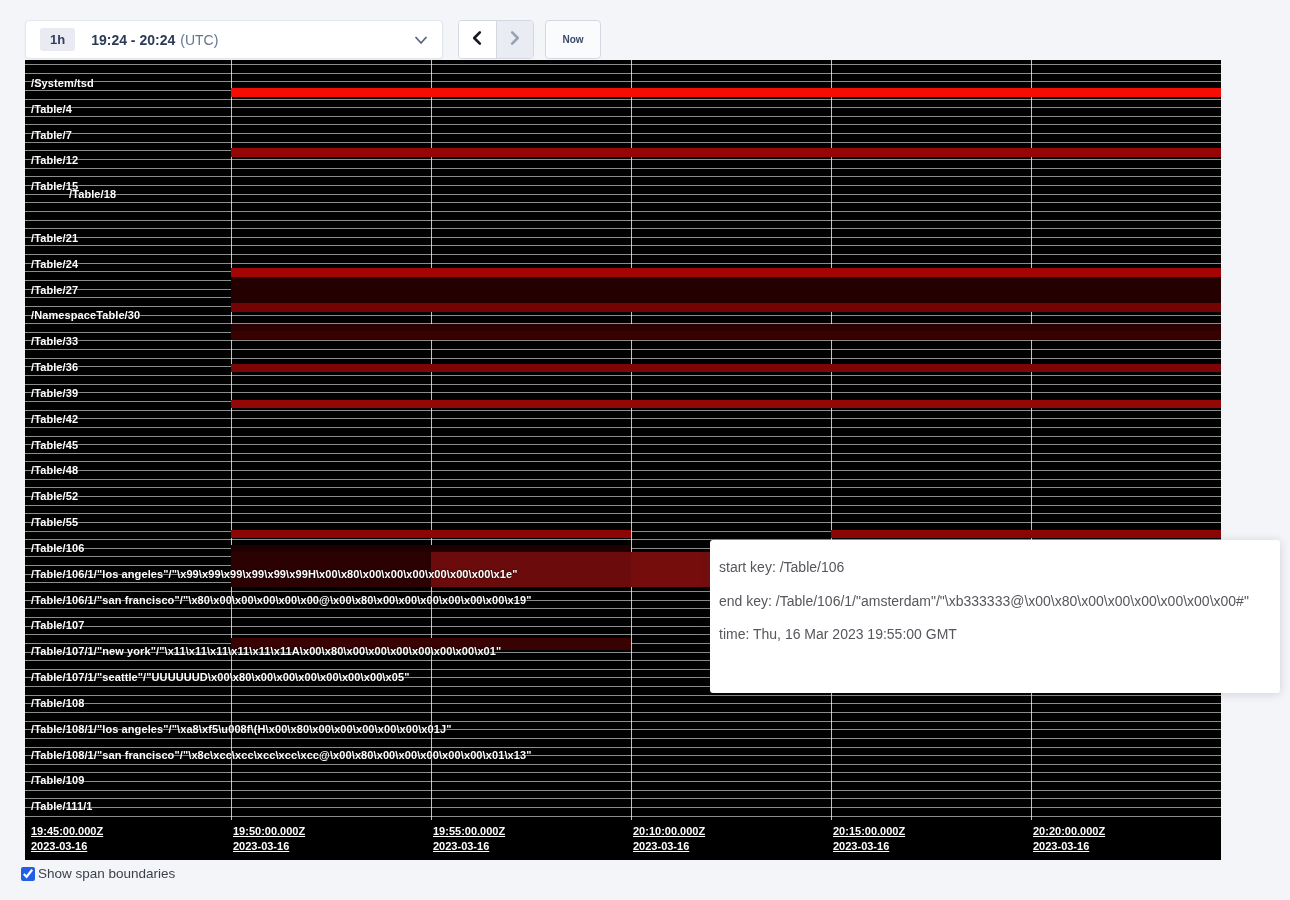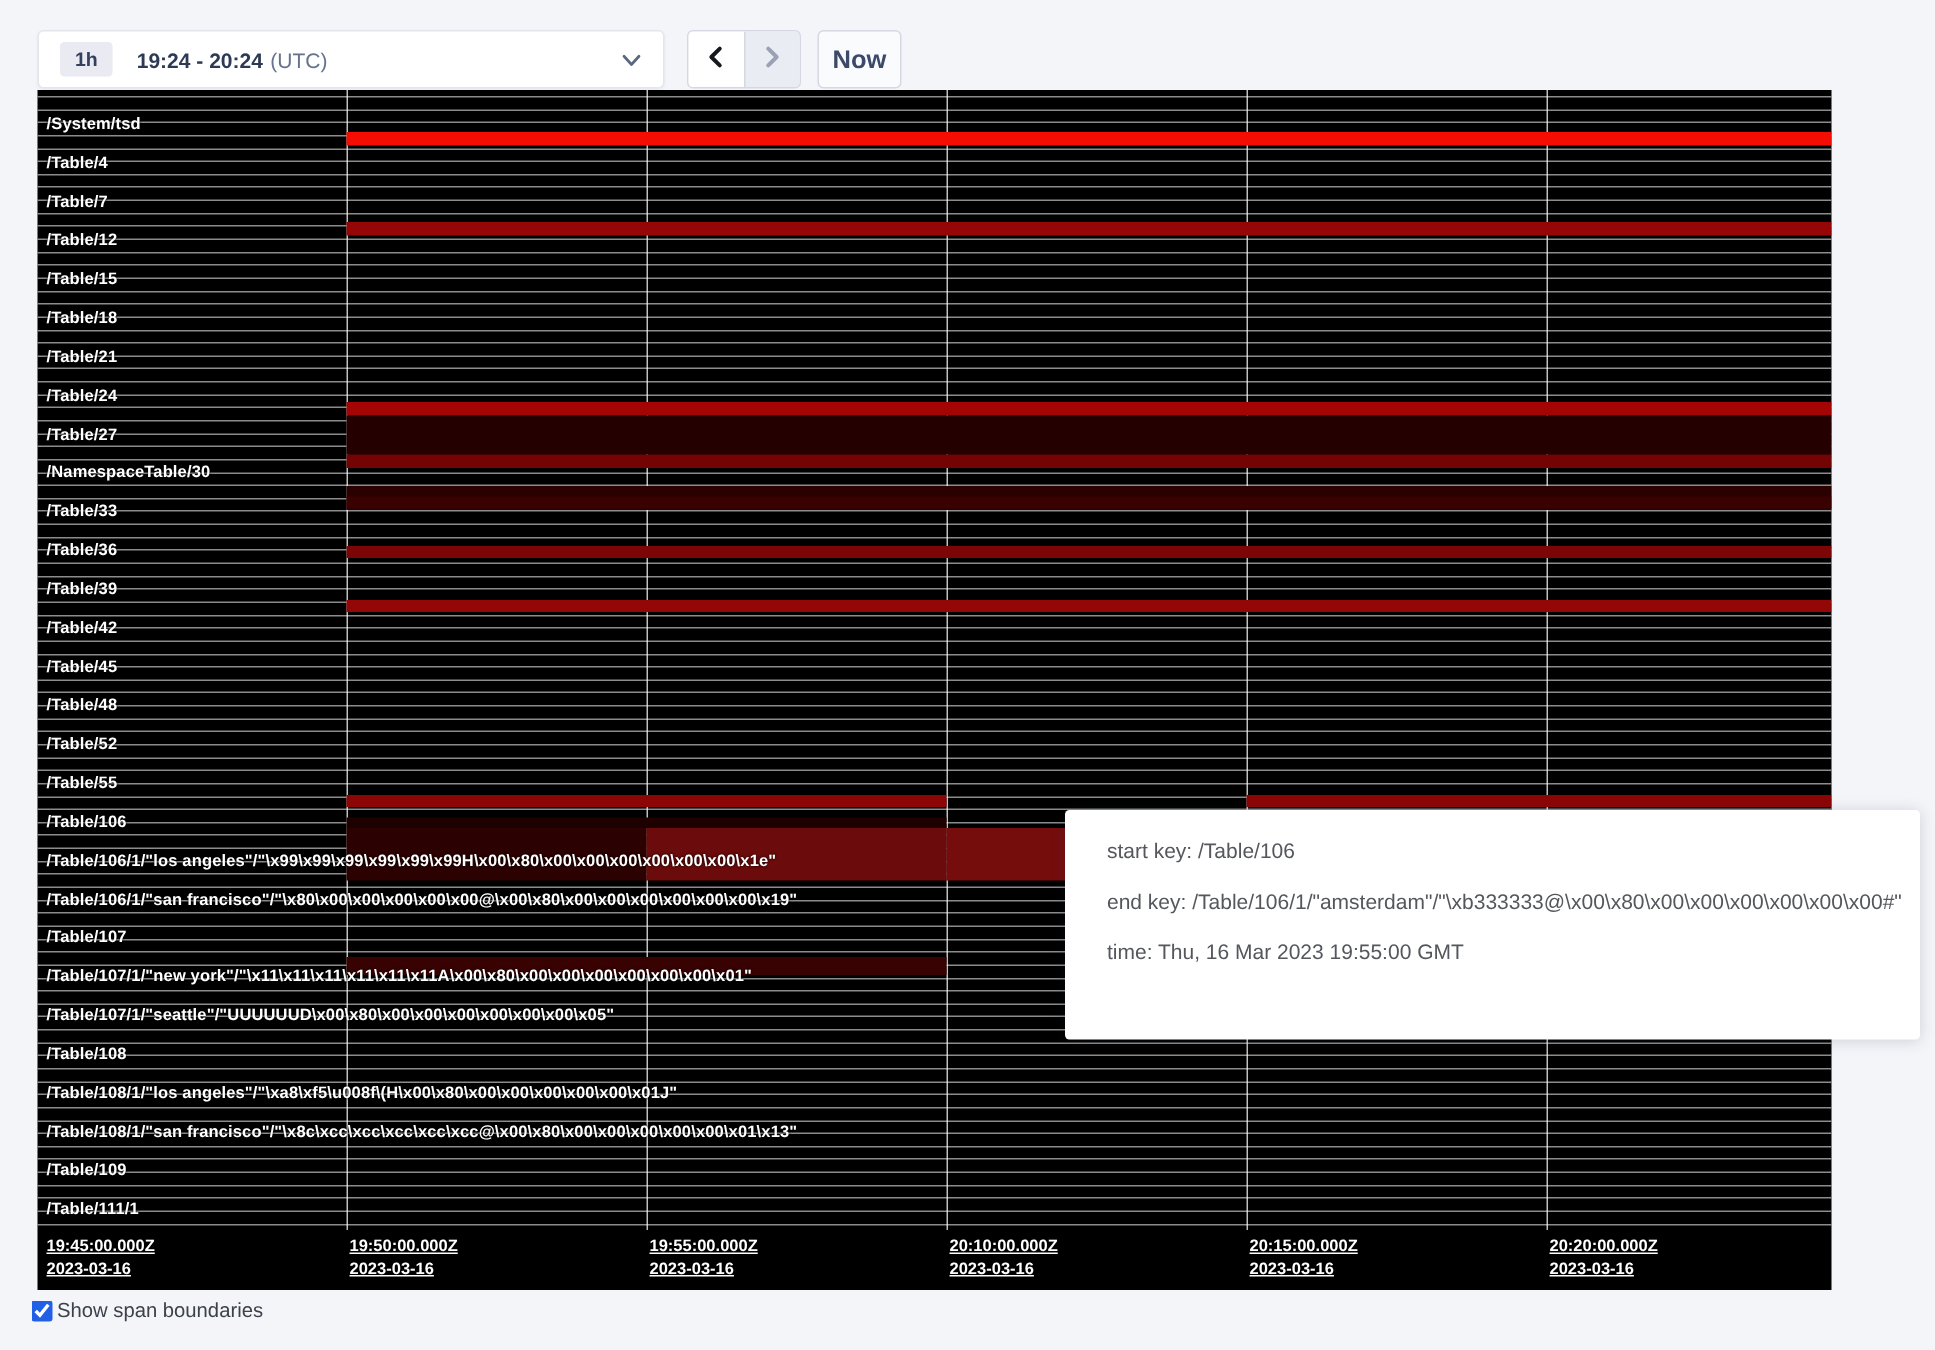--- a/index.html
+++ b/index.html
@@ -30,42 +30,42 @@
   }
   .nav-btn {
     width:38px; height:100%; border:none; display:flex; align-items:center;
     justify-content:center; background:#ffffff; cursor:pointer;
   }
   .nav-btn.next { background:#eaecf3; border-left:1px solid #d5d8e2; cursor:default; }
   .now-btn {
     position:absolute; left:545px; top:20px; height:39px; width:56px;
     background:#fafbfd; border:1px solid #d5d8e2; border-radius:4px;
     font-family:"Liberation Sans", sans-serif;
-    font-size:17px; font-weight:700; color:#3a4a68; cursor:pointer;
+    font-size:10px; font-weight:700; color:#3a4a68; cursor:pointer;
   }
   
   .heatmap {
     position:absolute; left:25px; top:60px; width:1196px; height:800px;
     background:#000; overflow:hidden; cursor:crosshair;
   }
   .hline { position:absolute; height:1px; background:rgba(255,255,255,.55); }
   .vline { position:absolute; width:1px;  background:rgba(255,255,255,.75); }
   .band  { position:absolute; }
   .rowlabel {
     position:absolute; left:6px; color:#ffffff; font-size:11px; font-weight:700;
     white-space:nowrap; line-height:12px; letter-spacing:.1px;
     text-shadow:0 0 2px #000;
   }
   .tick { position:absolute; color:#fff; font-size:11px; font-weight:700; line-height:15px; white-space:nowrap;text-decoration:underline; }
   
   .tooltip {
     position:absolute; left:710px; top:540px; width:570px; height:153px;
     background:#ffffff; border-radius:3px;
     box-shadow:0 1px 10px rgba(40,44,60,.18);
-    padding:11px 28px; color:#55575c; font-size:14px; line-height:33.5px;
+    padding:11px 9px; color:#55575c; font-size:14px; line-height:33.5px;
     overflow:hidden;
   }
   .tooltip div { white-space:nowrap; }
   
   .footer-check {
     position:absolute; left:21px; top:866px; display:flex; align-items:center;
     gap:3px; font-size:13.5px; color:#3c414c; cursor:pointer;justify-content:center;
   }
   .footer-check input { width:14px; height:14px; accent-color:#2160e6; cursor:pointer; }
 </style>
@@ -212,21 +212,21 @@
       <div class="band" style="left: 206px; top: 485px; width: 400px; height: 7px; background: rgb(31, 0, 0);"></div>
       <div class="band" style="left: 206px; top: 492px; width: 200px; height: 35px; background: rgb(44, 1, 1);"></div>
       <div class="band" style="left: 406px; top: 492px; width: 200px; height: 35px; background: rgb(107, 11, 11);"></div>
       <div class="band" style="left: 606px; top: 492px; width: 225px; height: 35px; background: rgb(118, 13, 13);"></div>
       <div class="band" style="left: 206px; top: 578px; width: 400px; height: 12px; background: rgb(56, 2, 2);"></div>
       <div class="rowlabel" style="top: 17px;">/System/tsd</div>
       <div class="rowlabel" style="top: 43px;">/Table/4</div>
       <div class="rowlabel" style="top: 69px;">/Table/7</div>
       <div class="rowlabel" style="top: 94px;">/Table/12</div>
       <div class="rowlabel" style="top: 120px;">/Table/15</div>
-      <div class="rowlabel" style="top: 146px;">/Table/18</div>
+      <div class="rowlabel" style="top: 128px; margin-left: 38px;">/Table/18</div>
       <div class="rowlabel" style="top: 172px;">/Table/21</div>
       <div class="rowlabel" style="top: 198px;">/Table/24</div>
       <div class="rowlabel" style="top: 224px;">/Table/27</div>
       <div class="rowlabel" style="top: 249px;">/NamespaceTable/30</div>
       <div class="rowlabel" style="top: 275px;">/Table/33</div>
       <div class="rowlabel" style="top: 301px;">/Table/36</div>
       <div class="rowlabel" style="top: 327px;">/Table/39</div>
       <div class="rowlabel" style="top: 353px;">/Table/42</div>
       <div class="rowlabel" style="top: 379px;">/Table/45</div>
       <div class="rowlabel" style="top: 404px;">/Table/48</div>

